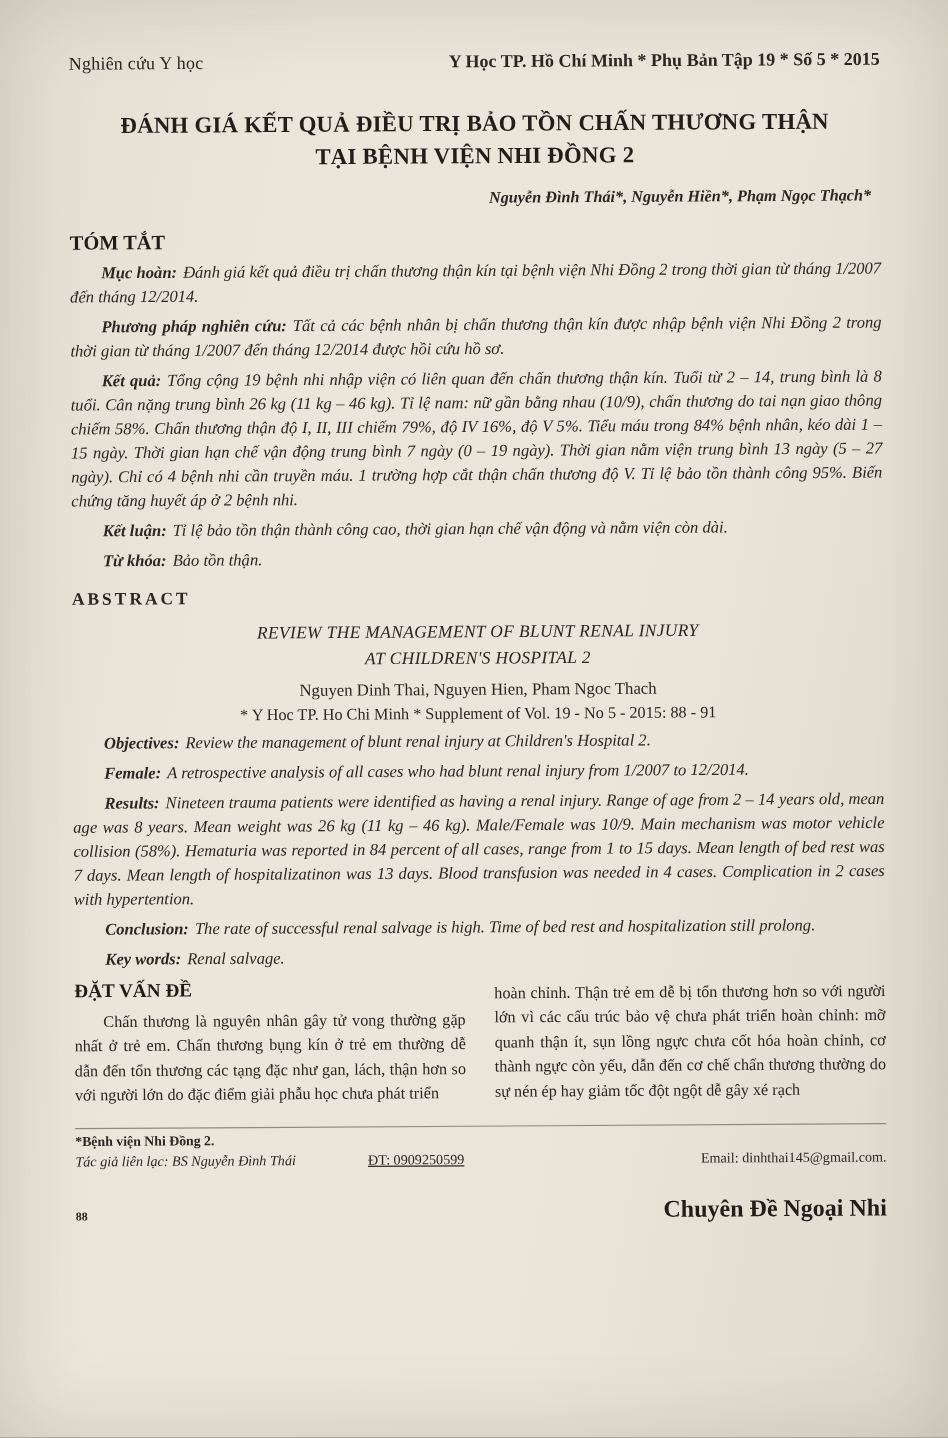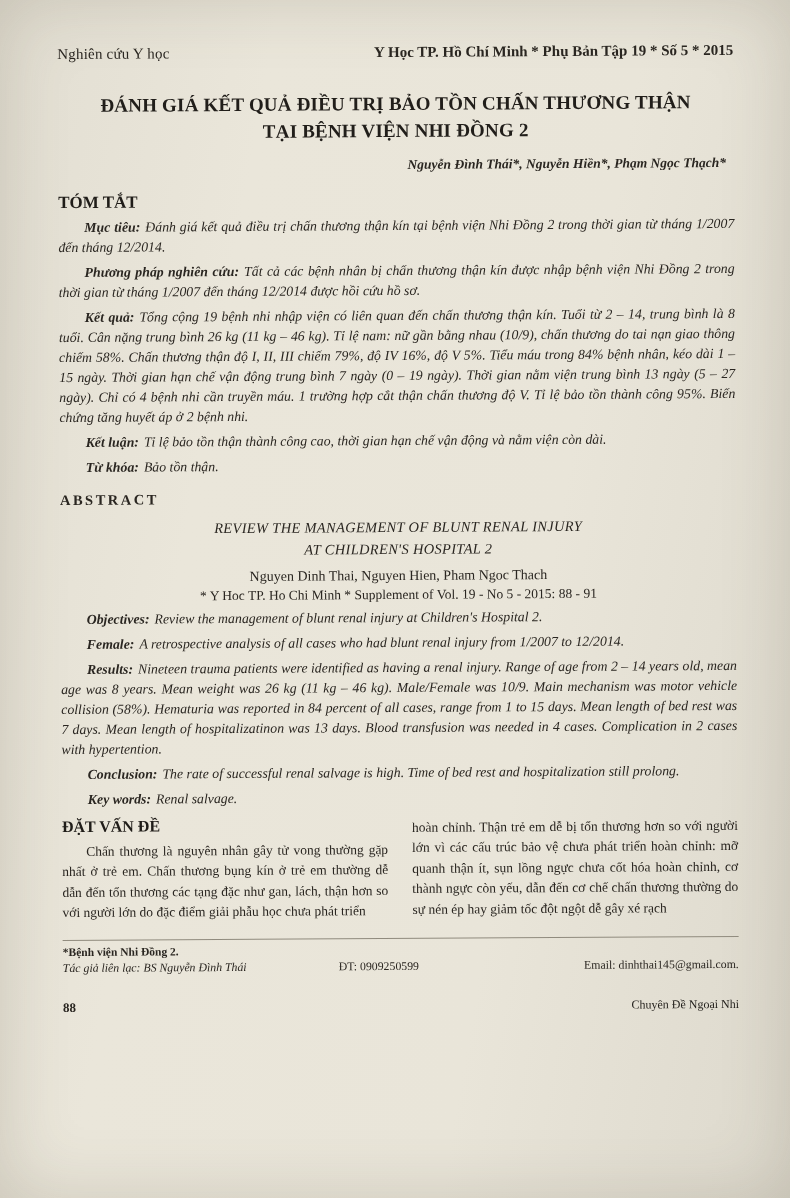--- a/index.html
+++ b/index.html
@@ -53,46 +53,46 @@
     line-height: 1.52;
     text-align: justify;
   }
   .coltext.indent { text-indent: 24px; }
   .col-right .coltext { margin-top: 2px; }
 
   .footnote { margin-top: 16px; border-top: 1px solid #908b7e; padding-top: 5px; width: 100%; font-size: 11.8px; }
   .fn-affil { font-weight: bold; font-size: 11.5px; }
   .fn-row { display: flex; align-items: baseline; margin-top: 3px; }
   .fn-contact { font-style: italic; }
-  .fn-phone { margin-left: 92px; }
+  .fn-phone { margin-left: 60px; text-decoration: underline; }
   .fn-email { margin-left: auto; }
   .fn-email .em-label { }
 
   .footer { display: flex; justify-content: space-between; align-items: baseline; margin-top: 24px; }
-  .page-number { font-weight: bold; font-size: 13px; }
-  .footer-section { font-weight: normal; font-size: 12px; color: #211e1a; }
+  .page-number { font-weight: bold; font-size: 10px; }
+  .footer-section { font-weight: bold; font-size: 20px; color: #211e1a; }
 </style>
 </head>
 <body>
 
 <div class="page">
   <div class="content">
 
     <div class="header">
       <span class="hdr-left">Nghiên cứu Y học</span>
       <span class="hdr-right">Y Học TP. Hồ Chí Minh * Phụ Bản Tập 19 * Số 5 * 2015</span>
     </div>
 
     <h1 class="title"><span>ĐÁNH GIÁ KẾT QUẢ ĐIỀU TRỊ BẢO TỒN CHẤN THƯƠNG THẬN</span><br><span>TẠI BỆNH VIỆN NHI ĐỒNG 2</span></h1>
 
     <div class="authors">Nguyễn Đình Thái*, Nguyễn Hiền*, Phạm Ngọc Thạch*</div>
 
     <h2 class="sec-heading">TÓM TẮT</h2>
 
-    <p class="para"><span class="plabel">Mục tiêu:</span><span>Đánh giá kết quả điều trị chấn thương thận kín tại bệnh viện Nhi Đồng 2 trong thời gian từ tháng 1/2007 đến tháng 12/2014.</span></p>
+    <p class="para"><span class="plabel">Mục hoàn:</span><span>Đánh giá kết quả điều trị chấn thương thận kín tại bệnh viện Nhi Đồng 2 trong thời gian từ tháng 1/2007 đến tháng 12/2014.</span></p>
     <p class="para"><span class="plabel">Phương pháp nghiên cứu:</span><span>Tất cả các bệnh nhân bị chấn thương thận kín được nhập bệnh viện Nhi Đồng 2 trong thời gian từ tháng 1/2007 đến tháng 12/2014 được hồi cứu hồ sơ.</span></p>
     <p class="para"><span class="plabel">Kết quả:</span><span>Tổng cộng 19 bệnh nhi nhập viện có liên quan đến chấn thương thận kín. Tuổi từ 2 – 14, trung bình là 8 tuổi. Cân nặng trung bình 26 kg (11 kg – 46 kg). Tỉ lệ nam: nữ gần bằng nhau (10/9), chấn thương do tai nạn giao thông chiếm 58%. Chấn thương thận độ I, II, III chiếm 79%, độ IV 16%, độ V 5%. Tiểu máu trong 84% bệnh nhân, kéo dài 1 – 15 ngày. Thời gian hạn chế vận động trung bình 7 ngày (0 – 19 ngày). Thời gian nằm viện trung bình 13 ngày (5 – 27 ngày). Chỉ có 4 bệnh nhi cần truyền máu. 1 trường hợp cắt thận chấn thương độ V. Tỉ lệ bảo tồn thành công 95%. Biến chứng tăng huyết áp ở 2 bệnh nhi.</span></p>
     <p class="para"><span class="plabel">Kết luận:</span><span>Tỉ lệ bảo tồn thận thành công cao, thời gian hạn chế vận động và nằm viện còn dài.</span></p>
     <p class="para"><span class="plabel">Từ khóa:</span><span>Bảo tồn thận.</span></p>
 
     <h2 class="abstract-heading">ABSTRACT</h2>
 
     <div class="en-title"><span>REVIEW THE MANAGEMENT OF BLUNT RENAL INJURY</span><br><span>AT CHILDREN'S HOSPITAL 2</span></div>
 
     <div class="en-authors">Nguyen Dinh Thai, Nguyen Hien, Pham Ngoc Thach</div>

